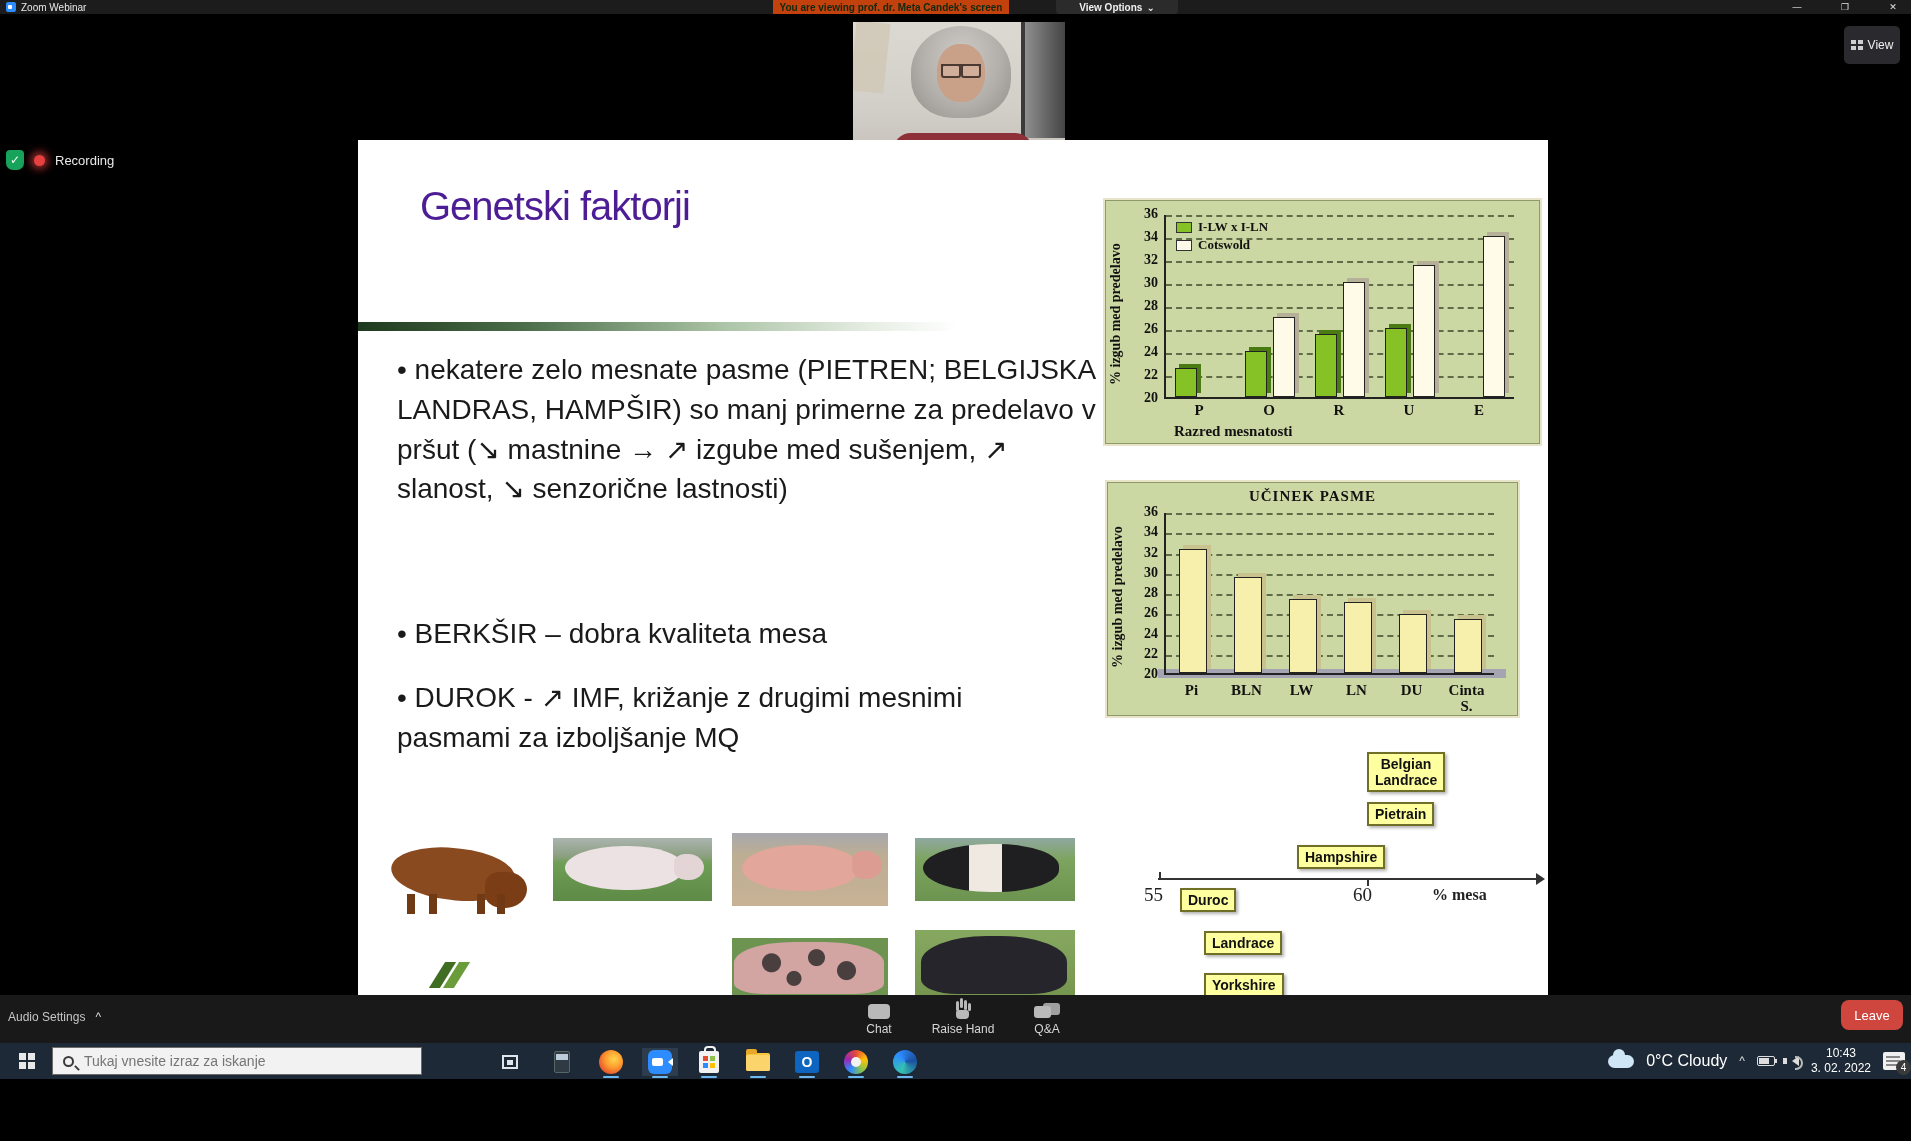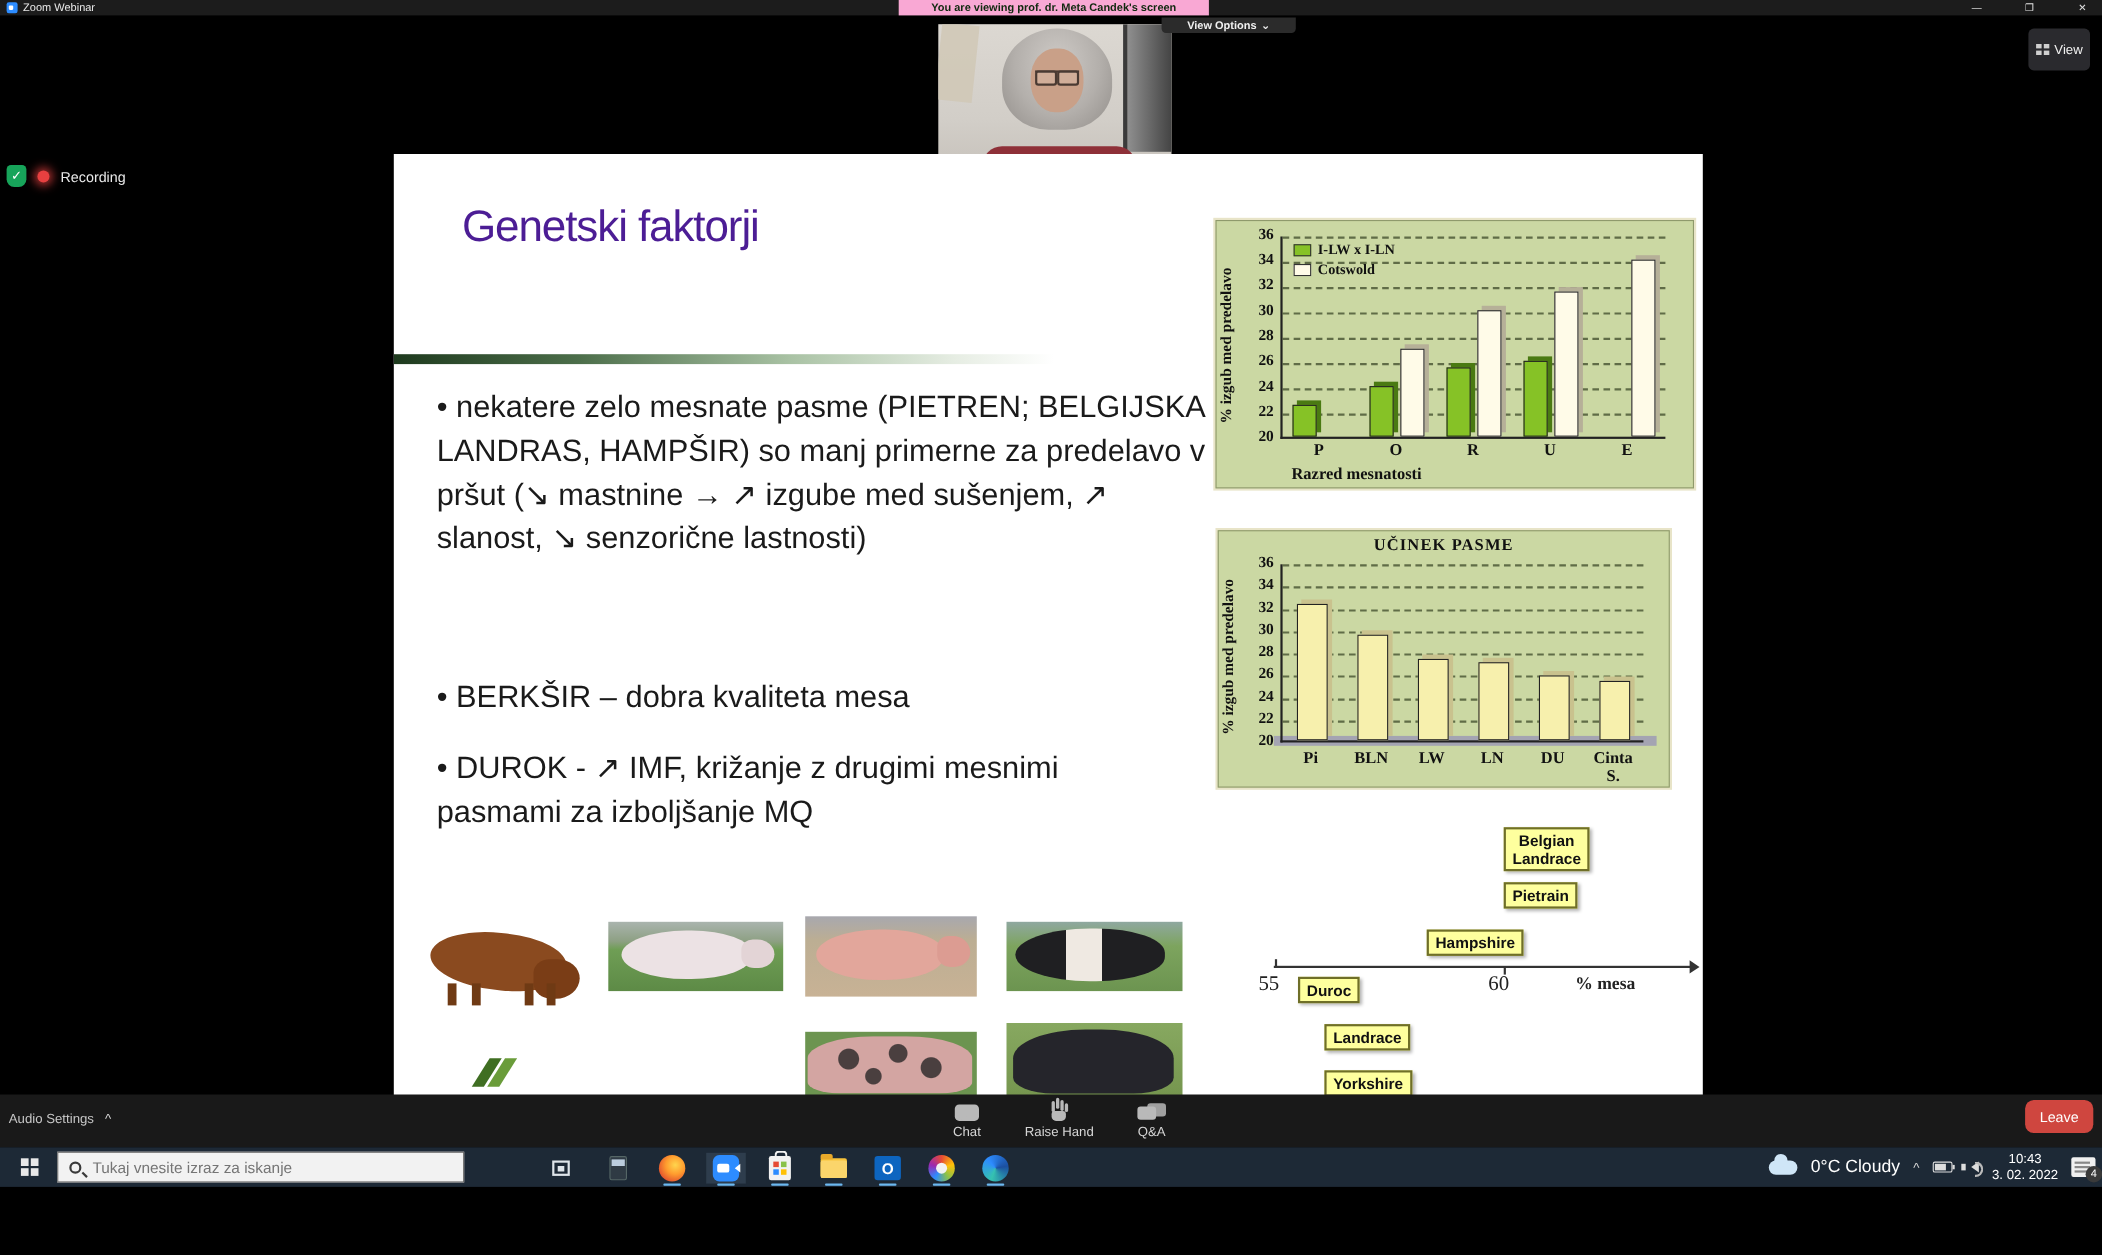--- a/index.html
+++ b/index.html
@@ -5,22 +5,22 @@
   * { margin:0; padding:0; box-sizing:border-box; }
   html,body { background:#000; }
   body { font-family:"Liberation Sans","DejaVu Sans",sans-serif; width:1911px; height:1141px; position:relative; overflow:hidden; }
 
   
   #titlebar { position:absolute; left:0; top:0; width:1911px; height:14px; background:#1c1c1c; z-index:50; }
   .tb-left { position:absolute; left:6px; top:0; height:14px; display:flex; align-items:center; gap:5px; }
   .zoom-logo { width:10px; height:10px; background:#2d8cff; border-radius:2px; position:relative; }
   .zoom-logo:after{ content:""; position:absolute; left:2px; top:3px; width:4px; height:4px; background:#fff; border-radius:1px;}
   .tb-title { color:#e8e8e8; font-size:10px; }
-  #viewing-banner { position:absolute; left:817px; top:0; width:282px; height:14px; background:#f9a8d4; color:#10290f; font-size:10px; font-weight:bold; display:flex; align-items:center; justify-content:center; }
-  #view-options { position:absolute; left:1056px; top:16px; width:122px; height:14px; background:#2b2b2b; color:#f0f0f0; font-size:10px; font-weight:bold; display:flex; align-items:center; justify-content:center; gap:4px; border-radius:0 0 4px 4px; cursor:pointer; }
+  #viewing-banner { position:absolute; left:773px; top:0; width:236px; height:14px; background:#c2410c; color:#10290f; font-size:10px; font-weight:bold; display:flex; align-items:center; justify-content:center; }
+  #view-options { position:absolute; left:1056px; top:0; width:122px; height:14px; background:#2b2b2b; color:#f0f0f0; font-size:10px; font-weight:bold; display:flex; align-items:center; justify-content:center; gap:4px; border-radius:0 0 4px 4px; cursor:pointer; }
   .winbtn { position:absolute; top:0; width:30px; height:14px; color:#e0e0e0; font-size:9px; display:flex; align-items:center; justify-content:center; }
 
   
   #stage { position:absolute; left:0; top:14px; width:1911px; height:981px; background:#000; }
 
   
   #webcam { position:absolute; left:853px; top:8px; width:212px; height:145px; background:linear-gradient(180deg,#dcd8d2 0%,#d2cec8 60%,#c4bfb8 100%); overflow:hidden; }
   .wc-window { position:absolute; right:0; top:0; width:44px; height:116px; background:linear-gradient(90deg,#8f8f8f,#5a5a5a 70%,#444); border-left:4px solid #3a3a3a; }
   .wc-shelf { position:absolute; left:0; top:0; width:34px; height:70px; background:#cfc7b4; opacity:.8; transform:rotate(6deg); }
   .wc-hair { position:absolute; left:58px; top:4px; width:100px; height:92px; background:radial-gradient(ellipse at 50% 35%, #cfcbc7 0%, #b3afab 55%, #918d89 100%); border-radius:50% 50% 42% 42%; }

